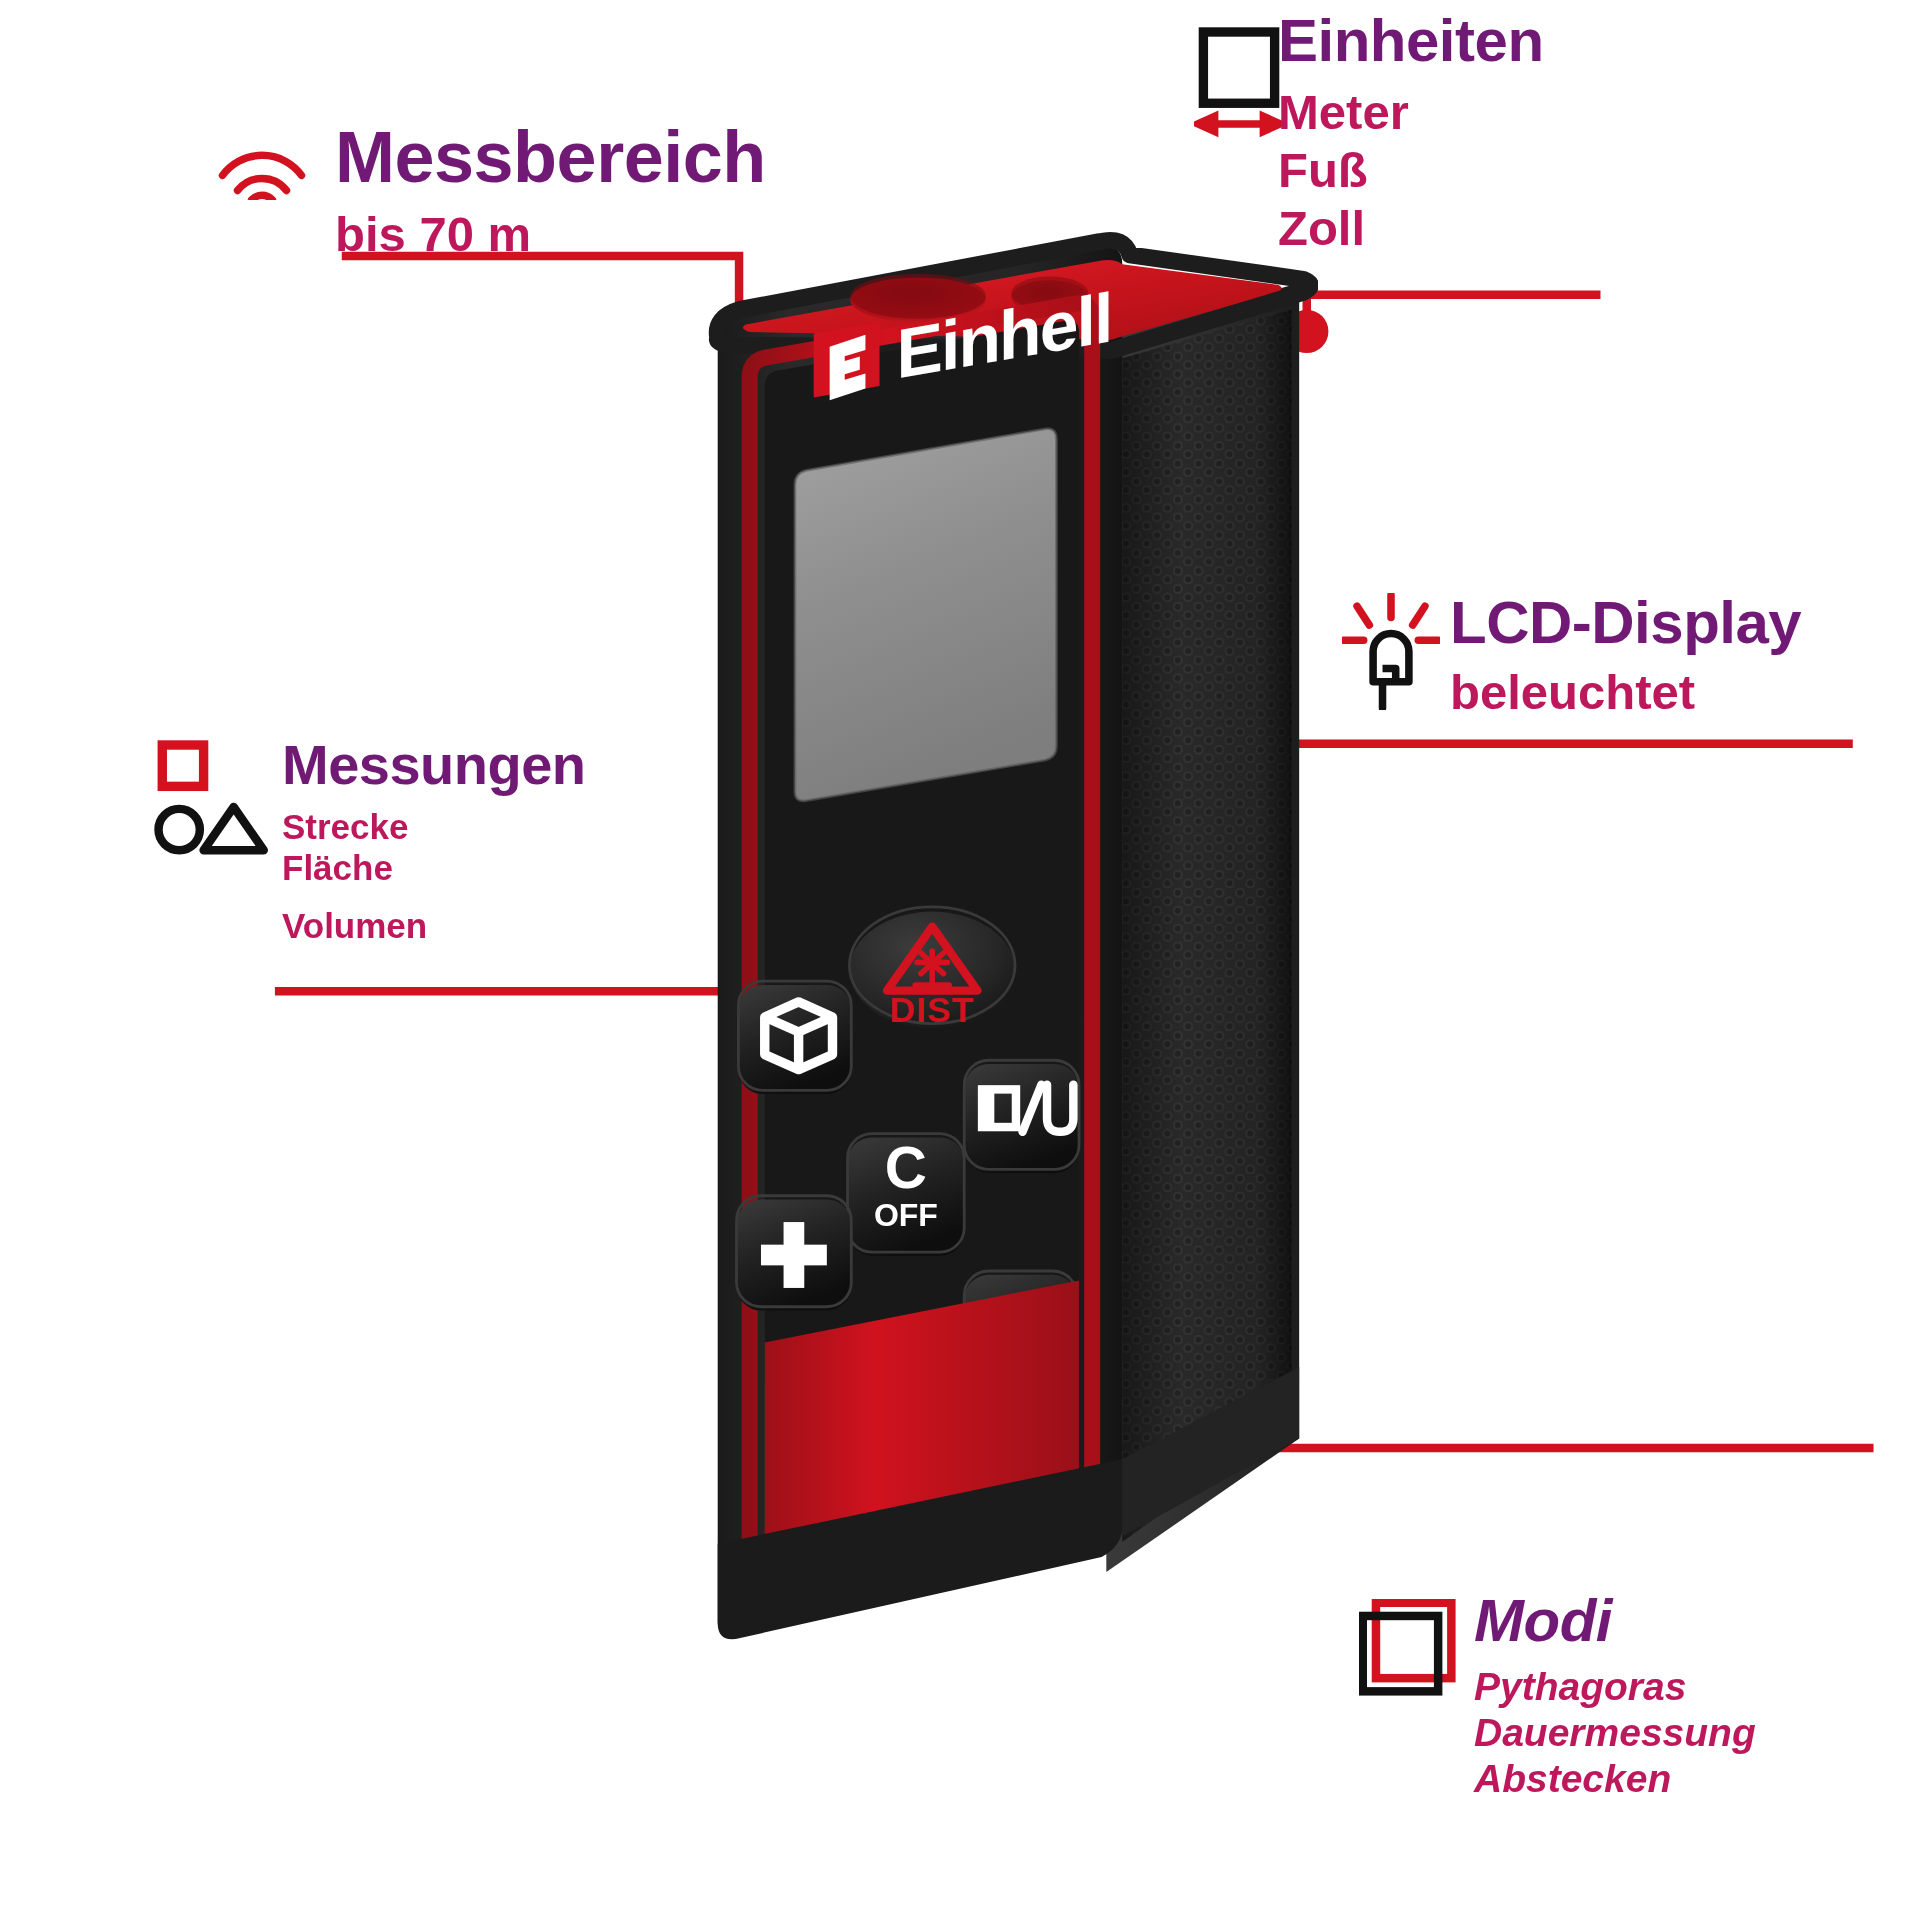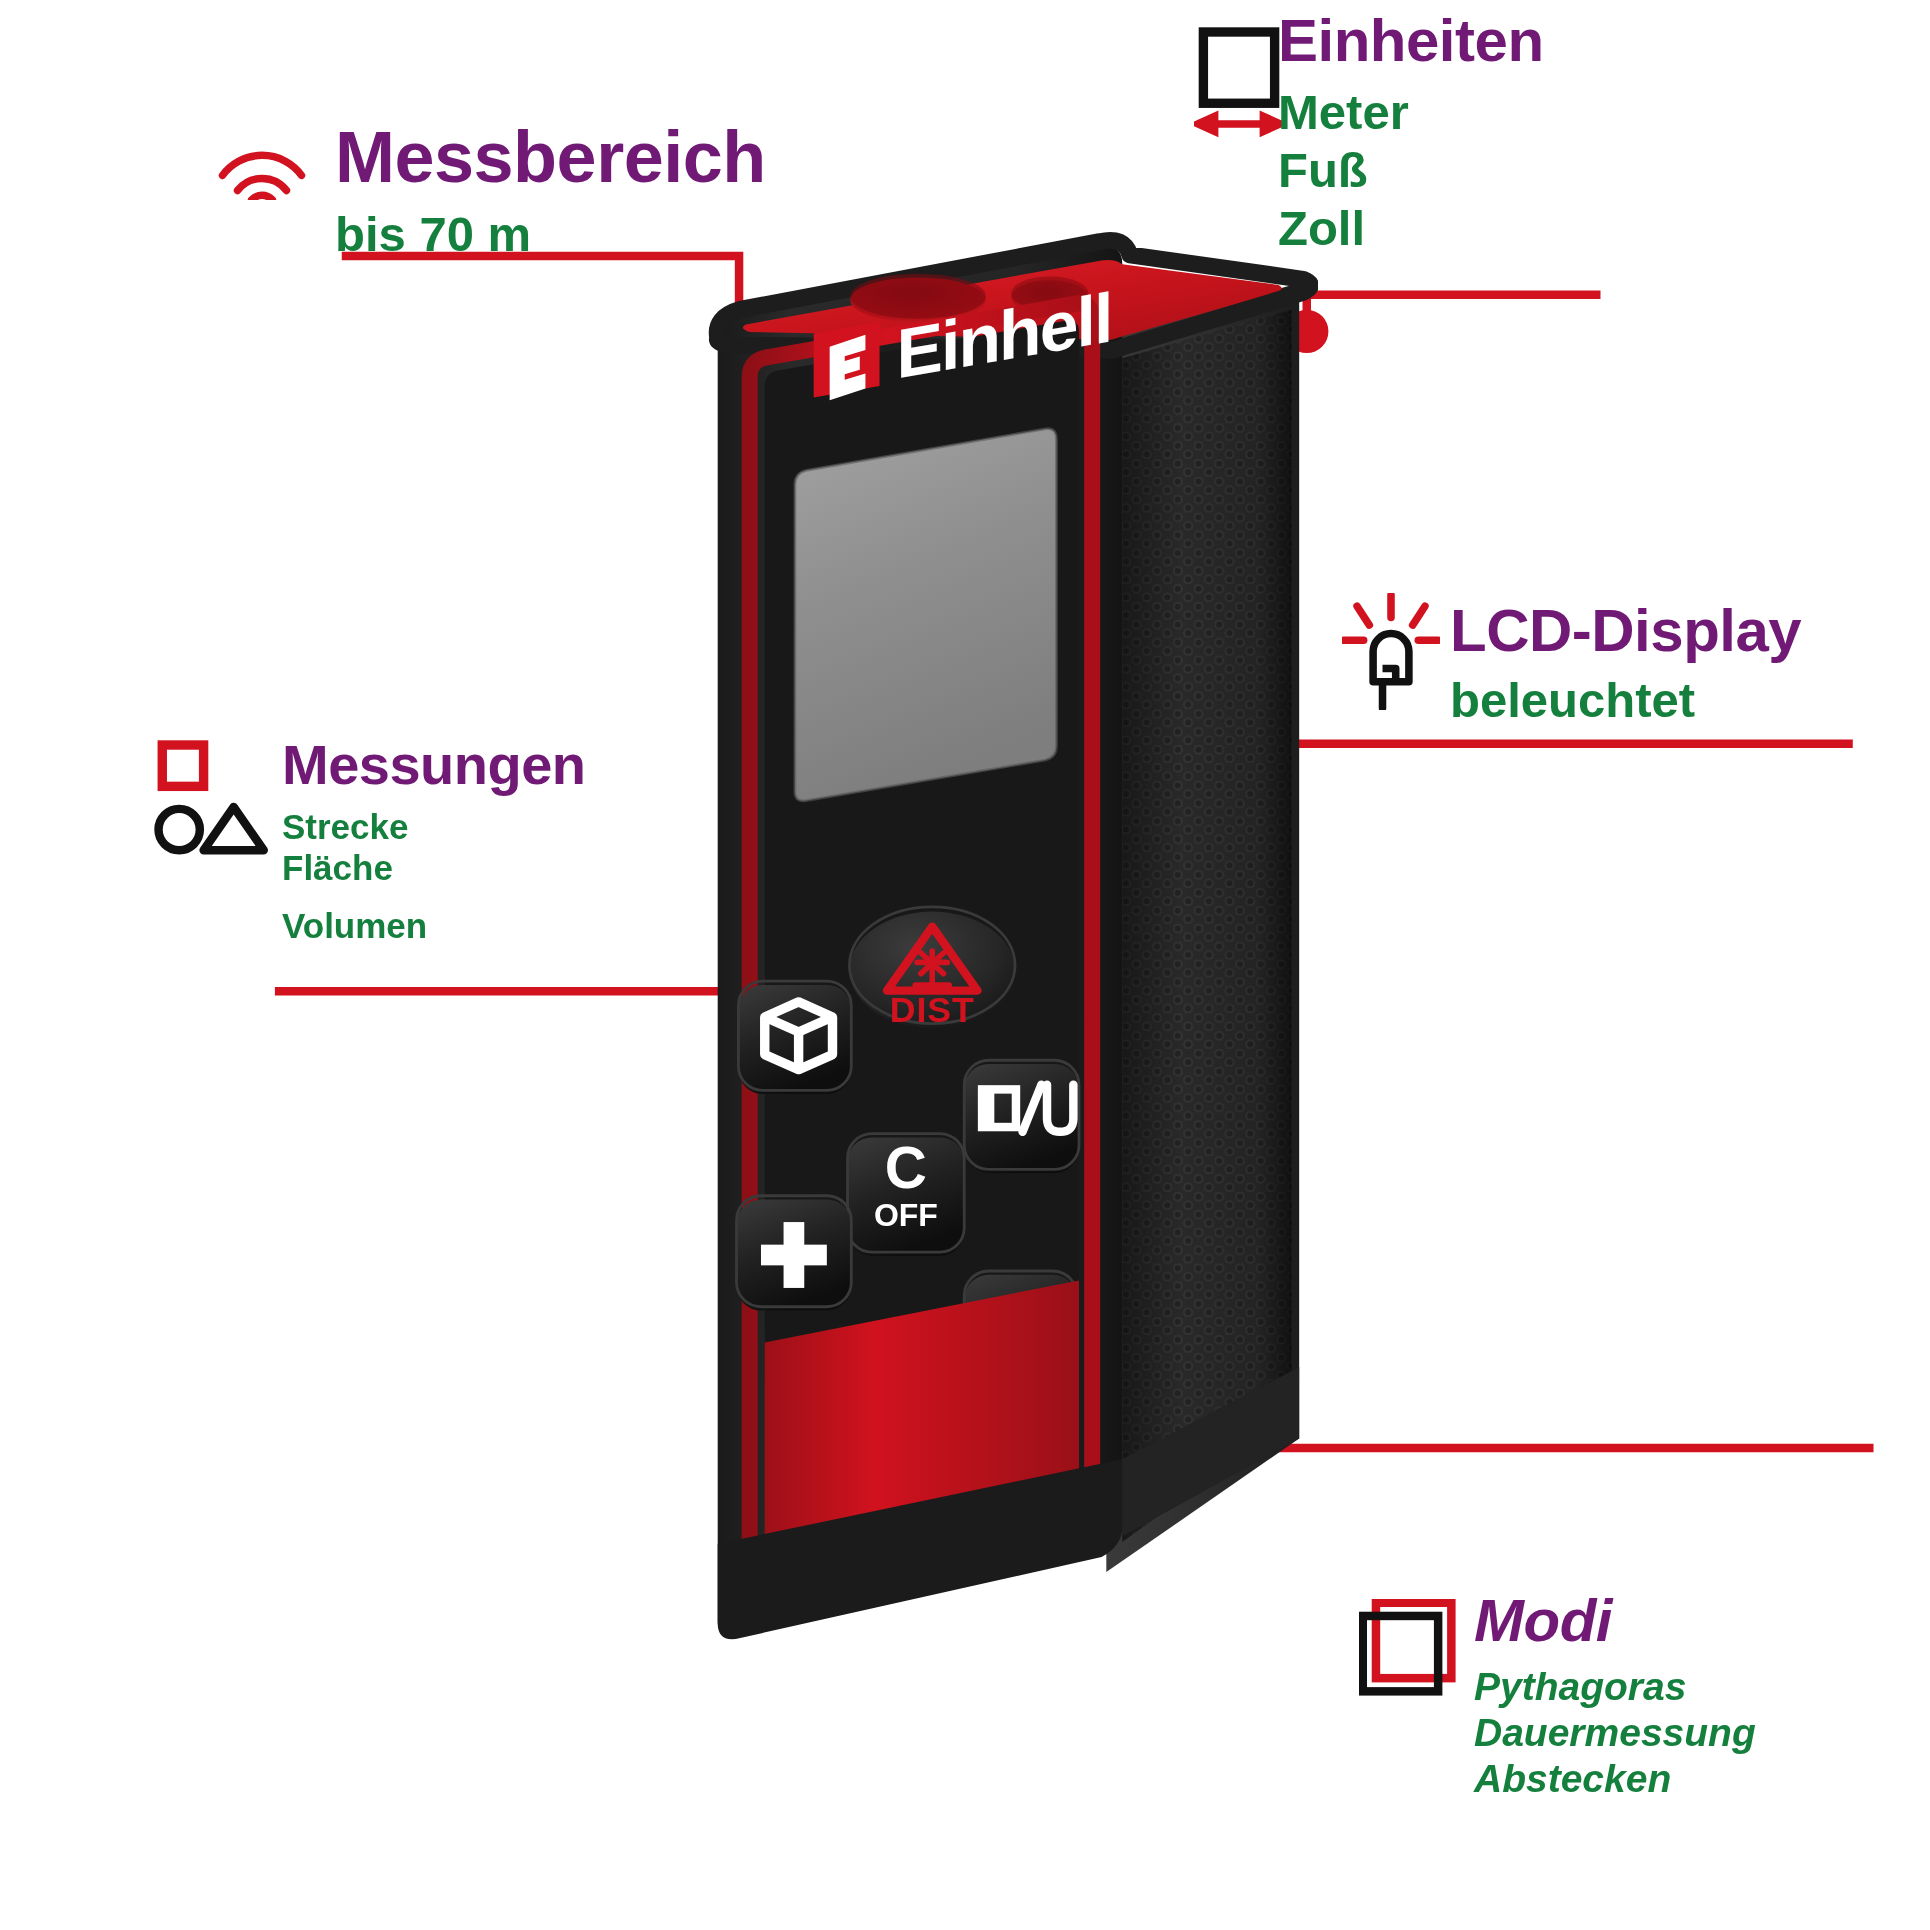--- a/index.html
+++ b/index.html
@@ -22,38 +22,38 @@
   .callout { position: absolute; }
   .callout .ctitle {
     font-weight: bold;
     color: #701a75;
     letter-spacing: -0.5px;
     line-height: 1.0;
     white-space: nowrap;
   }
   .callout .csub {
     font-weight: bold;
-    color: #15803d;
+    color: #be185d;
     line-height: 1.18;
     white-space: nowrap;
   }
 
   #callout-messbereich { left: 335px; top: 121px; }
   #callout-messbereich .ctitle { font-size: 72px; }
   #callout-messbereich .csub   { font-size: 49px; margin-top: 13px; }
 
   #callout-einheiten { left: 1278px; top: 11.3px; }
   #callout-einheiten .ctitle { font-size: 60px; }
   #callout-einheiten .csub   { font-size: 49px; margin-top: 13px; }
 
   #callout-messungen { left: 282px; top: 737px; }
   #callout-messungen .ctitle { font-size: 56px; }
   #callout-messungen .csub   { font-size: 35px; margin-top: 13px; }
 
-  #callout-lcd { left: 1450px; top: 593px; margin-top: 8px; }
+  #callout-lcd { left: 1450px; top: 593px; }
   #callout-lcd .ctitle { font-size: 60px; }
   #callout-lcd .csub   { font-size: 49px; margin-top: 11.3px; }
 
   #callout-modi { left: 1474px; top: 1591px; font-style: italic; }
   #callout-modi .ctitle { font-size: 60px; }
   #callout-modi .csub   { font-size: 39px; margin-top: 13px; }
 
   
   .ico { position: absolute; }
   #icon-signal   { left: 215px;  top: 132px;  }

